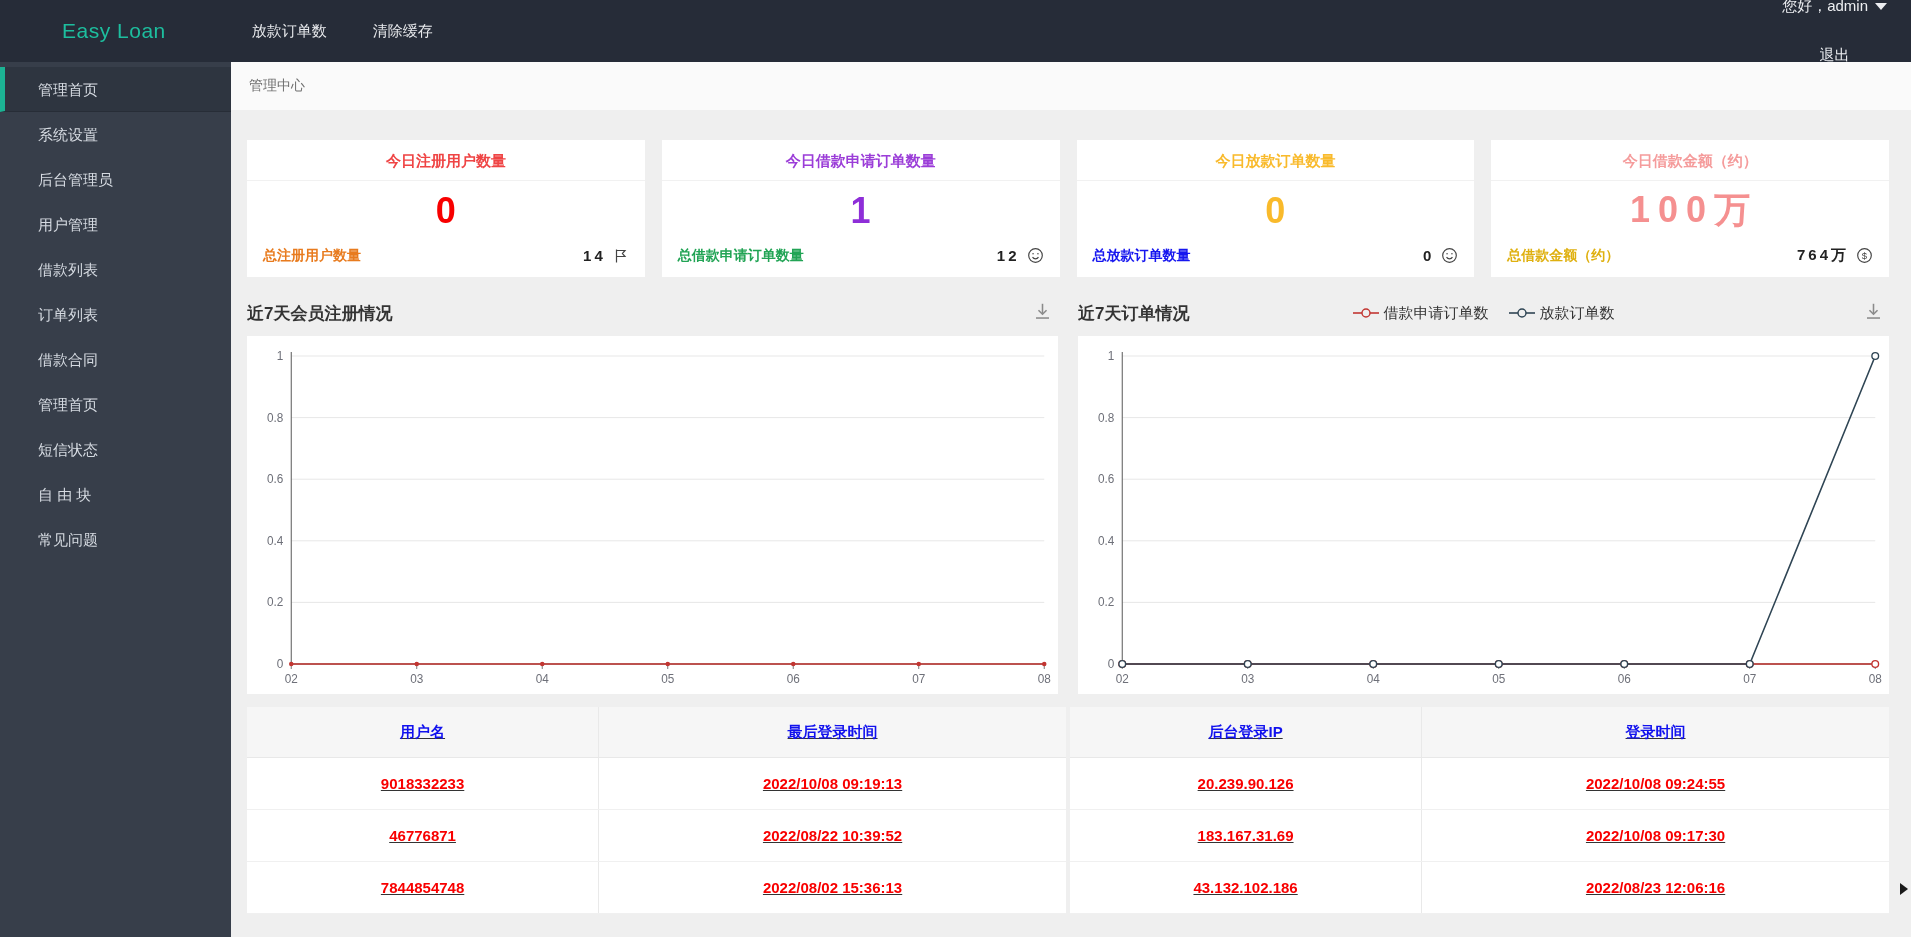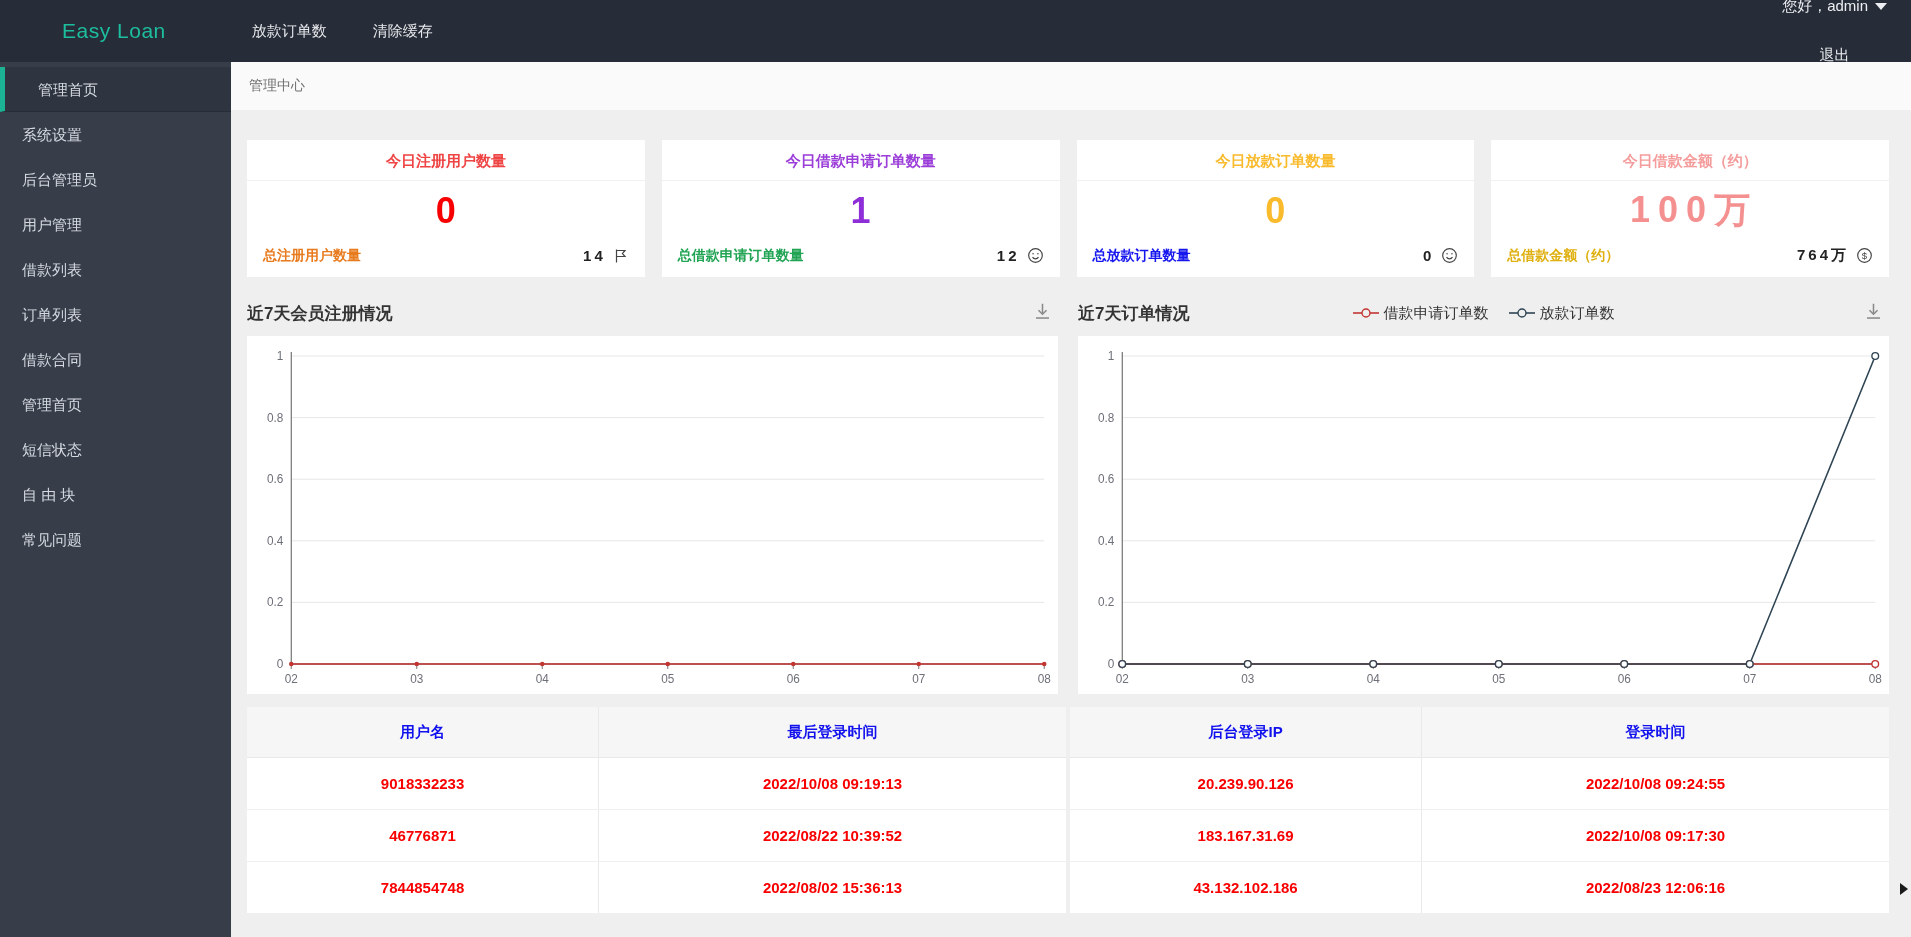--- a/index.html
+++ b/index.html
@@ -12,21 +12,21 @@
   .nav-links { display:flex; margin-left:86px; gap:46px; }
   .nav-link { color:#e8eaed; font-size:15px; cursor:pointer; }
   .nav-right { margin-left:auto; margin-right:24px; display:flex; align-items:center; gap:30px;flex-direction:column; }
   .nav-user { color:#eceef1; font-size:15px; display:flex; align-items:center; gap:7px; cursor:pointer; }
   .caret { width:0; height:0; border-left:6px solid transparent; border-right:6px solid transparent; border-top:7px solid #eceef1; display:inline-block; }
   .nav-logout { color:#eceef1; font-size:15px; cursor:pointer; }
 
   
   .shell { display:flex; height:875px; }
   .sidebar { width:231px; background:#373e4a; padding-top:5px; flex-shrink:0; }
-  .side-item { height:45px; line-height:45px; padding-left:22px; color:#d6dbe2; font-size:15px; cursor:pointer; }
+  .side-item { height:45px; line-height:45px; padding-left:38px; color:#d6dbe2; font-size:15px; cursor:pointer; }
   .side-item.active { background:#2e3540; border-left:5px solid #1cb394; padding-left:33px; border-bottom:1px solid #272d37; }
 
   .content { flex:1; display:flex; flex-direction:column; overflow:hidden; }
   .breadcrumb-bar { height:48px; background:#fafafa; display:flex; align-items:center; padding-left:18px; font-size:14px; color:#707070; flex-shrink:0; }
   .main { padding:30px 22px 0 16px; }
 
   
   .cards-row { display:flex; gap:17px; }
   .stat-card { flex:1; background:#fff; height:137px; display:flex; flex-direction:column; }
   .card-title { height:41px; line-height:41px; text-align:center; font-size:15px; font-weight:bold; border-bottom:1px solid #f1f1f1; }
@@ -42,21 +42,21 @@
   .chart-panel { flex:1; display:flex; flex-direction:column; }
   .panel-header { height:46px; display:flex; align-items:center; position:relative; }
   .panel-title { font-size:17px; font-weight:bold; color:#333; }
   .panel-legend { position:absolute; left:0; right:0; display:flex; justify-content:center; gap:20px; pointer-events:none; }
   .legend-item { display:flex; align-items:center; gap:5px; font-size:15px; color:#333; cursor:pointer; pointer-events:auto; }
   .download-btn { margin-left:auto; cursor:pointer; padding-right:6px; }
   .chart-box { background:#fff; height:358px; }
   .chart-box svg { display:block; width:100%; height:100%; }
 
   
-  .tables-row { display:flex; gap:4px; margin-top:13px; }
+  .tables-row { display:flex; gap:4px; margin-top:13px;text-decoration:underline; }
   .data-table { flex:1; background:#fff; }
   .t-row { display:flex; }
   .t-head { background:#f6f6f6; border-bottom:1px solid #e8e8e8; }
   .t-head .t-cell { height:50px; line-height:50px; color:#1111ee; font-size:15px; font-weight:bold; }
   .t-body .t-cell { height:51px; line-height:51px; color:#f80000; font-size:15px; font-weight:bold; }
   .t-body { border-bottom:1px solid #f0f0f0; }
   .t-cell { text-align:center; }
   .t-cell.c1 { width:43%; border-right:1px solid #e9e9e9; }
   .t-cell.c2 { width:57%; }
 

